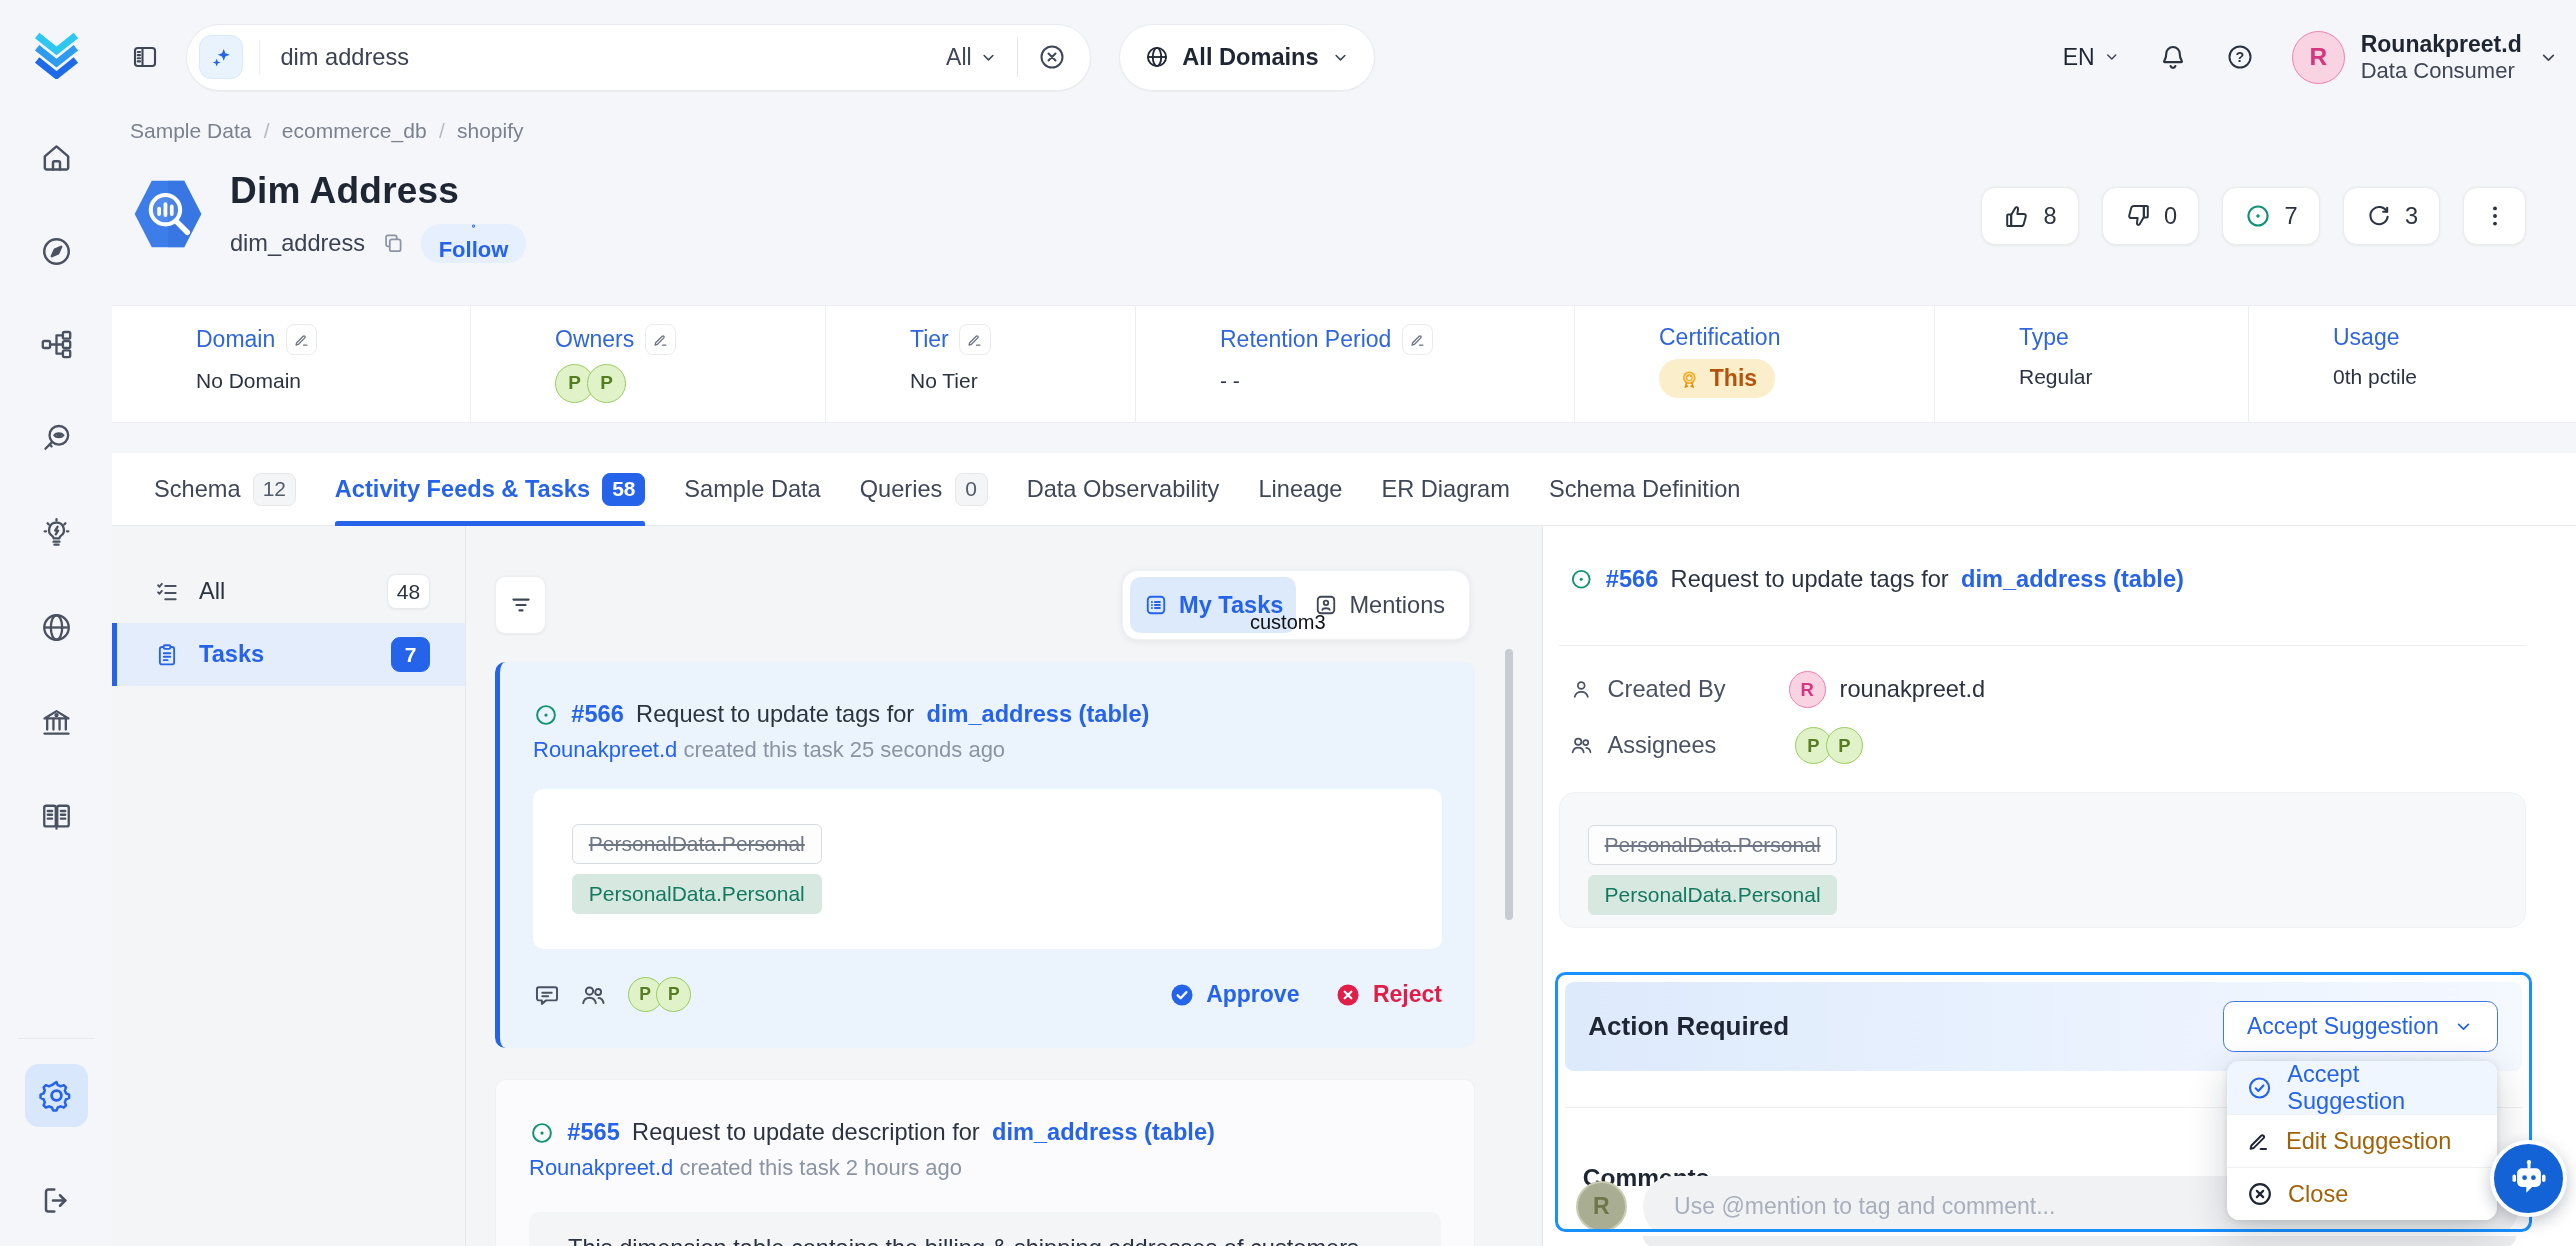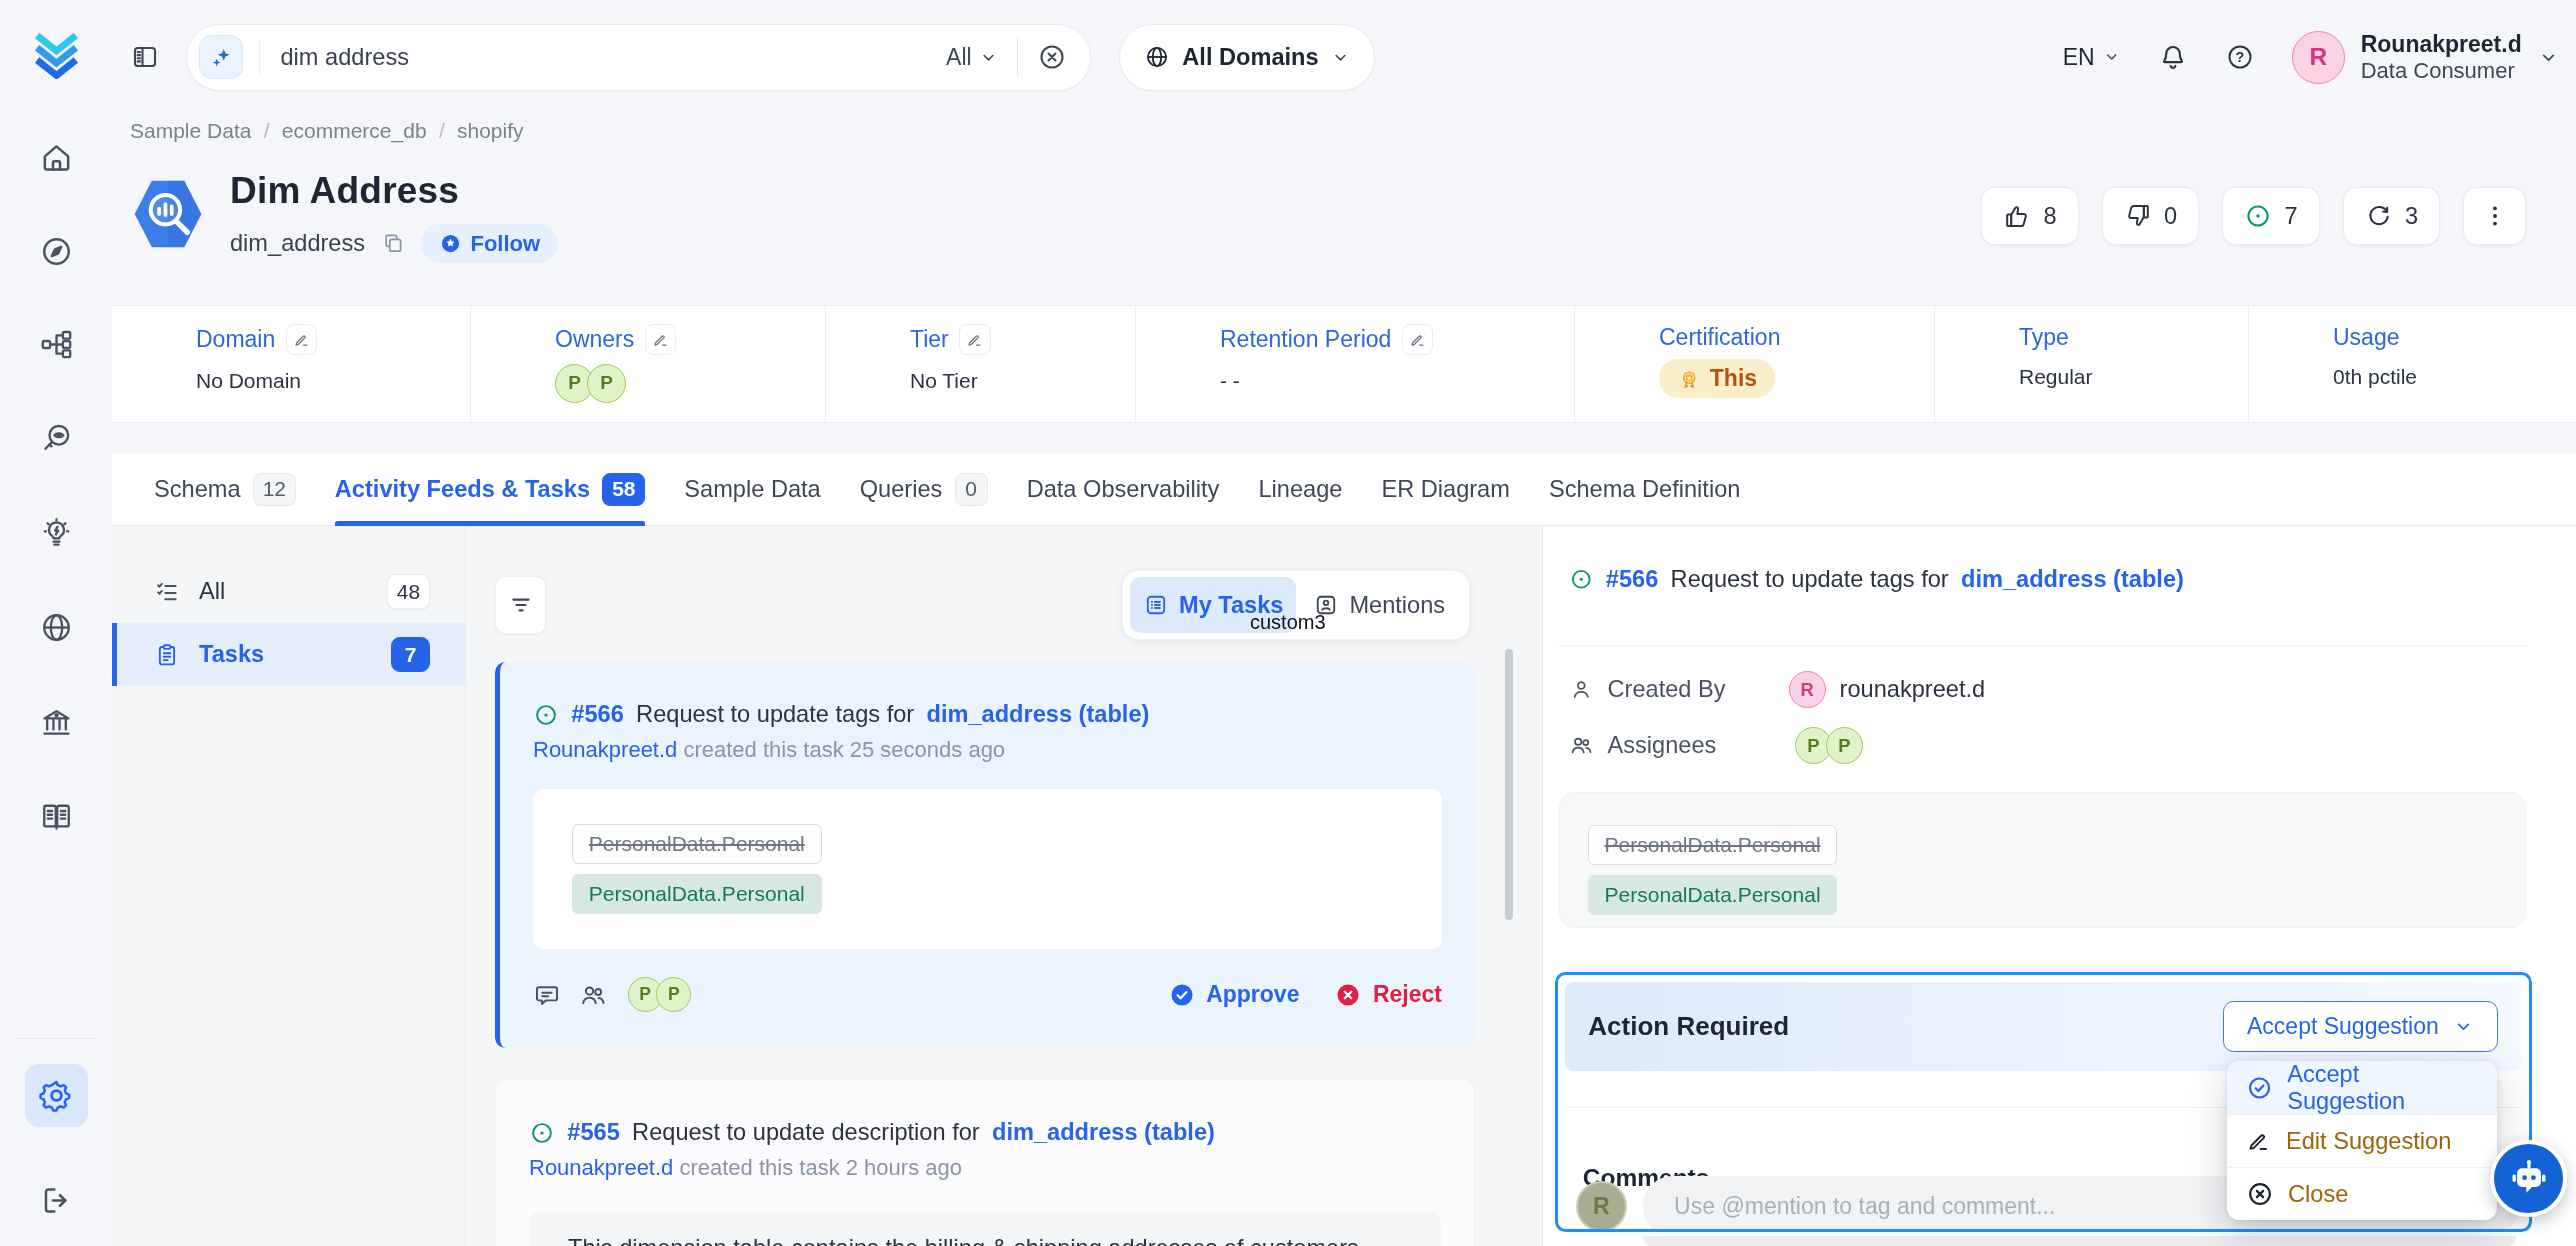--- a/index.html
+++ b/index.html
@@ -37,21 +37,21 @@
 
   
   .breadcrumb { position:absolute; left:130px; top:119px; display:flex; gap:12.3px; font-size:21px; color:#7A828F; }
   .crumb-sep { color:#B4BAC4; }
   .page-head { position:absolute; left:112px; top:147px; right:0; height:158px; }
   .asset-hex { position:absolute; left:15px; top:24.5px; }
   .page-title { position:absolute; left:118px; top:23px; font-size:37px; font-weight:700; color:#1F2633; letter-spacing:0.2px; }
   .page-sub { position:absolute; left:118px; top:77px; display:flex; align-items:center; gap:15.8px; }
   .sub-name { font-size:23.6px; color:#3A4150; }
   .copy-ico { color:#8A94A3; }
-  .follow-pill { display:flex; align-items:center; gap:8.8px; height:39px; padding:0 17.5px; border-radius:19px; background:#E5EFFD; color:#2563EB; font-size:22px; font-weight:600; }
+  .follow-pill { display:flex; align-items:center; gap:8.8px; height:39px; padding:0 17.5px; border-radius:19px; background:#E5EFFD; color:#2563EB; font-size:22px; font-weight:600;flex-direction:column; }
   .head-actions { position:absolute; right:50px; top:40px; display:flex; gap:23px; }
   .stat-btn { height:58px; min-width:65px; padding:0 21px; background:#fff; border:0.9px solid #E9EBF0; border-radius:14px; box-shadow:0 0.9px 2.6px rgba(16,24,40,.06); display:flex; align-items:center; gap:12.3px; font-size:23.6px; color:#2B3340; }
   .stat-btn .g { color:#0E9373; }
 
   
   .meta-band { position:absolute; left:112px; top:305px; right:0; height:118px; background:#fff; border-top:0.9px solid #ECEDF1; border-bottom:0.9px solid #ECEDF1; display:flex; }
   .meta-col { position:relative; padding:17.5px 0 0 84px; }
   .meta-col + .meta-col { border-left:0.9px solid #ECEDF1; }
   .meta-label { display:flex; align-items:center; gap:10.5px; font-size:23px; font-weight:500; color:#2F66DB; }
   .edit-chip { width:31.5px; height:31.5px; border-radius:7.9px; background:#fff; border:0.9px solid #E9EBF0; display:flex; align-items:center; justify-content:center; color:#6B7380; }

